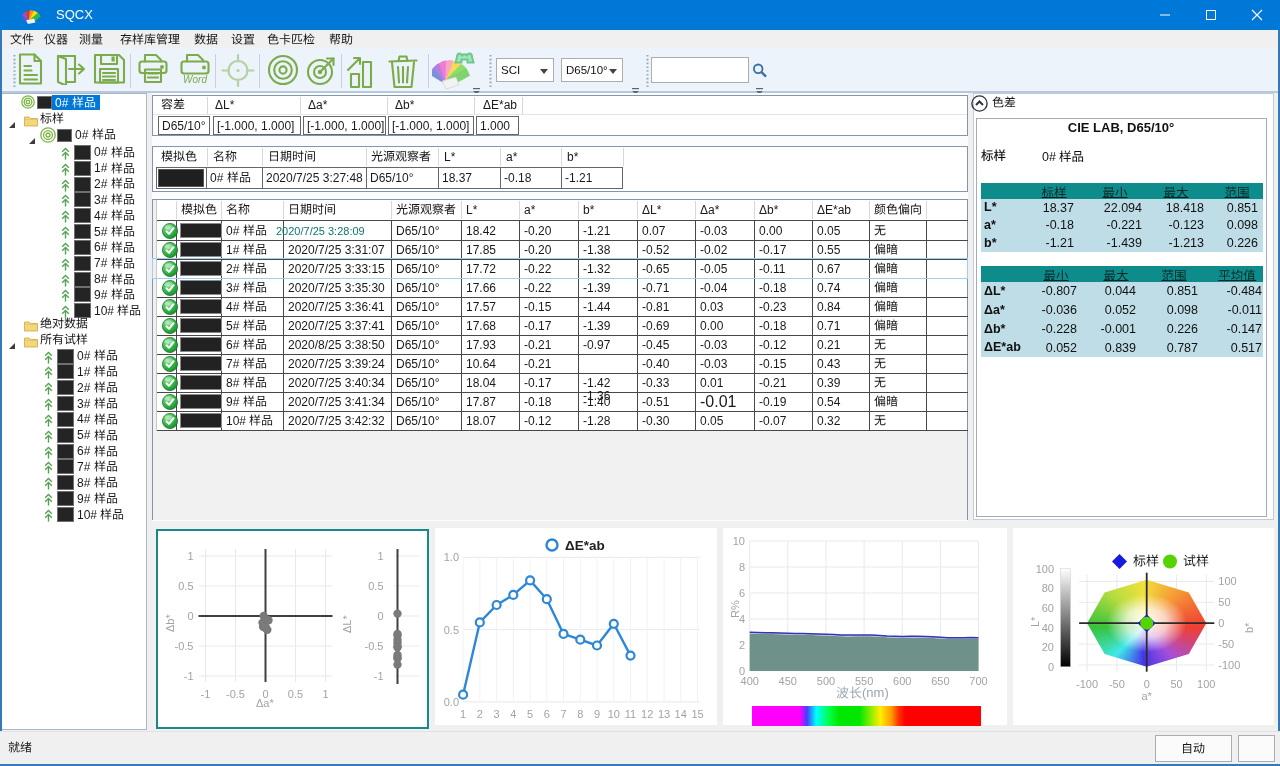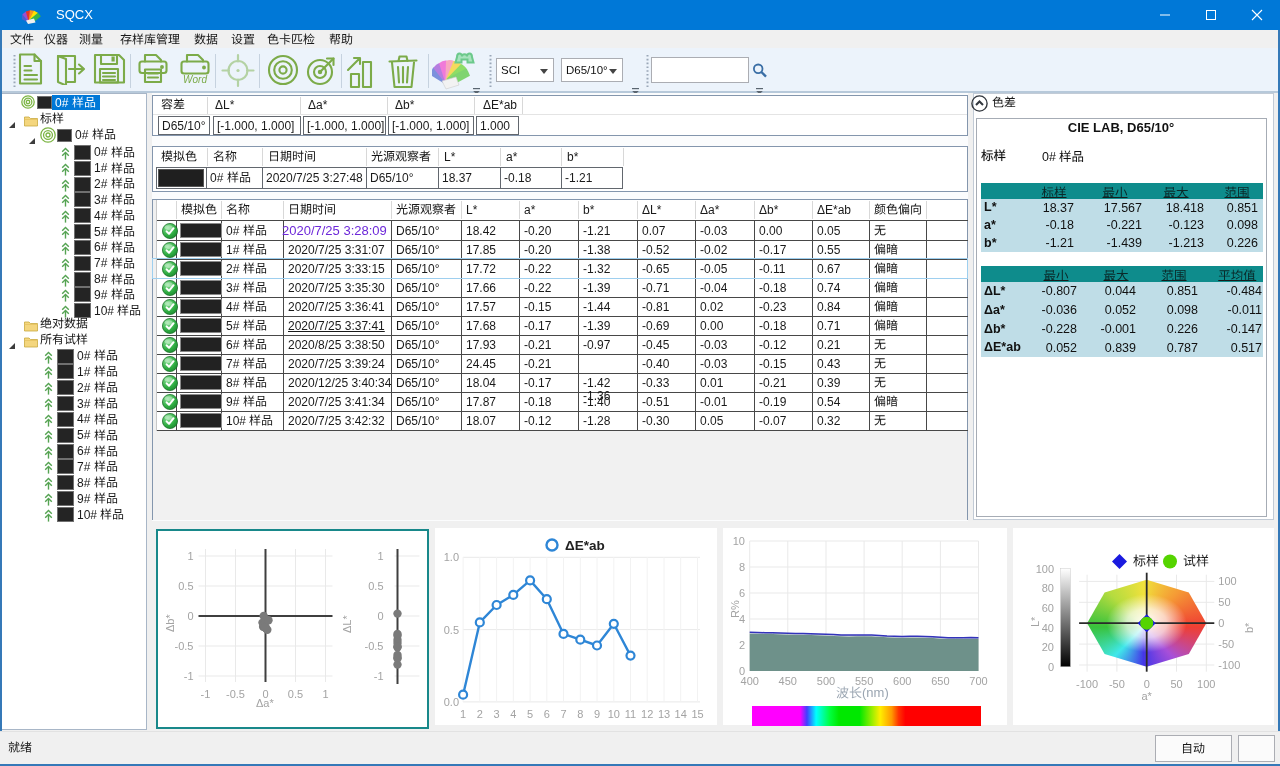--- a/index.html
+++ b/index.html
@@ -732,21 +732,21 @@
       </defs>
       <circle cx="8" cy="8" r="7.6" fill="url(#ckg)" stroke="#11691f" stroke-width="0.7"></circle>
       <ellipse cx="6.7" cy="4.6" rx="4" ry="2.4" fill="#ffffff" opacity="0.35"></ellipse>
       <path d="M4.6 8.4 L7 10.8 L11.6 5.2" stroke="#fff" stroke-width="2" fill="none" stroke-linecap="round" stroke-linejoin="round"></path>
     </svg></div>
 <div style="position:absolute;left:180px;top:223.0px;width:42px;height:15px;background:#222222;border:1px solid #8a8a8a;"></div>
 <div style="position:absolute;left:226px;top:221.5px;height:18px;line-height:18px;font-size:12px;color:#1a1a1a;white-space:nowrap;"><span>0# </span><svg class="cj" width="24" height="13.9" viewBox="0 -880 2000 1160" fill="#1a1a1a">
       <use href="#c6837" x="0"></use>
       <use href="#c54c1" x="1000"></use>
     </svg></div>
-<div style="position:absolute;left:282px;top:221.5px;height:18px;line-height:18px;font-size:13px;color:#6d28d9;white-space:nowrap;"><span>2020/7/25 3:28:09</span></div>
+<div style="position:absolute;left:276px;top:221.5px;height:18px;line-height:18px;font-size:11px;color:#0f766e;white-space:nowrap;"><span>2020/7/25 3:28:09</span></div>
 <div style="position:absolute;left:396px;top:221.5px;height:18px;line-height:18px;font-size:12px;color:#1a1a1a;white-space:nowrap;"><span>D65/10°</span></div>
 <div style="position:absolute;left:466px;top:221.5px;height:18px;line-height:18px;font-size:12px;color:#1a1a1a;white-space:nowrap;"><span>18.42</span></div>
 <div style="position:absolute;left:524px;top:221.5px;height:18px;line-height:18px;font-size:12px;color:#1a1a1a;white-space:nowrap;"><span>-0.20</span></div>
 <div style="position:absolute;left:583px;top:221.5px;height:18px;line-height:18px;font-size:12px;color:#1a1a1a;white-space:nowrap;"><span>-1.21</span></div>
 <div style="position:absolute;left:642px;top:221.5px;height:18px;line-height:18px;font-size:12px;color:#1a1a1a;white-space:nowrap;"><span>0.07</span></div>
 <div style="position:absolute;left:700px;top:221.5px;height:18px;line-height:18px;font-size:12px;color:#1a1a1a;white-space:nowrap;"><span>-0.03</span></div>
 <div style="position:absolute;left:759px;top:221.5px;height:18px;line-height:18px;font-size:12px;color:#1a1a1a;white-space:nowrap;"><span>0.00</span></div>
 <div style="position:absolute;left:817px;top:221.5px;height:18px;line-height:18px;font-size:12px;color:#1a1a1a;white-space:nowrap;"><span>0.05</span></div>
 <div style="position:absolute;left:874px;top:221.5px;height:18px;line-height:18px;font-size:12px;color:#1a1a1a;white-space:nowrap;"><svg class="cj" width="12" height="13.9" viewBox="0 -880 1000 1160" fill="#1a1a1a">
       <use href="#c65e0" x="0"></use>
@@ -857,21 +857,21 @@
 <div style="position:absolute;left:226px;top:297.5px;height:18px;line-height:18px;font-size:12px;color:#1a1a1a;white-space:nowrap;"><span>4# </span><svg class="cj" width="24" height="13.9" viewBox="0 -880 2000 1160" fill="#1a1a1a">
       <use href="#c6837" x="0"></use>
       <use href="#c54c1" x="1000"></use>
     </svg></div>
 <div style="position:absolute;left:288px;top:297.5px;height:18px;line-height:18px;font-size:12px;color:#1a1a1a;white-space:nowrap;"><span>2020/7/25 3:36:41</span></div>
 <div style="position:absolute;left:396px;top:297.5px;height:18px;line-height:18px;font-size:12px;color:#1a1a1a;white-space:nowrap;"><span>D65/10°</span></div>
 <div style="position:absolute;left:466px;top:297.5px;height:18px;line-height:18px;font-size:12px;color:#1a1a1a;white-space:nowrap;"><span>17.57</span></div>
 <div style="position:absolute;left:524px;top:297.5px;height:18px;line-height:18px;font-size:12px;color:#1a1a1a;white-space:nowrap;"><span>-0.15</span></div>
 <div style="position:absolute;left:583px;top:297.5px;height:18px;line-height:18px;font-size:12px;color:#1a1a1a;white-space:nowrap;"><span>-1.44</span></div>
 <div style="position:absolute;left:642px;top:297.5px;height:18px;line-height:18px;font-size:12px;color:#1a1a1a;white-space:nowrap;"><span>-0.81</span></div>
-<div style="position:absolute;left:700px;top:297.5px;height:18px;line-height:18px;font-size:12px;color:#1a1a1a;white-space:nowrap;"><span>0.02</span></div>
+<div style="position:absolute;left:700px;top:297.5px;height:18px;line-height:18px;font-size:12px;color:#1a1a1a;white-space:nowrap;"><span>0.03</span></div>
 <div style="position:absolute;left:759px;top:297.5px;height:18px;line-height:18px;font-size:12px;color:#1a1a1a;white-space:nowrap;"><span>-0.23</span></div>
 <div style="position:absolute;left:817px;top:297.5px;height:18px;line-height:18px;font-size:12px;color:#1a1a1a;white-space:nowrap;"><span>0.84</span></div>
 <div style="position:absolute;left:874px;top:297.5px;height:18px;line-height:18px;font-size:12px;color:#1a1a1a;white-space:nowrap;"><svg class="cj" width="24" height="13.9" viewBox="0 -880 2000 1160" fill="#1a1a1a">
       <use href="#c504f" x="0"></use>
       <use href="#c6697" x="1000"></use>
     </svg></div>
 <div style="position:absolute;left:162px;top:317.5px;width:16px;height:16px;"><svg width="16" height="16" viewBox="0 0 16 16">
       <defs>
         <radialGradient id="ckg" cx="0.35" cy="0.3" r="0.9">
           <stop offset="0" stop-color="#8fe39a"></stop>
@@ -881,21 +881,21 @@
       </defs>
       <circle cx="8" cy="8" r="7.6" fill="url(#ckg)" stroke="#11691f" stroke-width="0.7"></circle>
       <ellipse cx="6.7" cy="4.6" rx="4" ry="2.4" fill="#ffffff" opacity="0.35"></ellipse>
       <path d="M4.6 8.4 L7 10.8 L11.6 5.2" stroke="#fff" stroke-width="2" fill="none" stroke-linecap="round" stroke-linejoin="round"></path>
     </svg></div>
 <div style="position:absolute;left:180px;top:318.0px;width:42px;height:15px;background:#222222;border:1px solid #8a8a8a;"></div>
 <div style="position:absolute;left:226px;top:316.5px;height:18px;line-height:18px;font-size:12px;color:#1a1a1a;white-space:nowrap;"><span>5# </span><svg class="cj" width="24" height="13.9" viewBox="0 -880 2000 1160" fill="#1a1a1a">
       <use href="#c6837" x="0"></use>
       <use href="#c54c1" x="1000"></use>
     </svg></div>
-<div style="position:absolute;left:288px;top:316.5px;height:18px;line-height:18px;font-size:12px;color:#1a1a1a;white-space:nowrap;text-decoration:underline;"><span>2020/7/25 3:37:41</span></div>
+<div style="position:absolute;left:288px;top:316.5px;height:18px;line-height:18px;font-size:12px;color:#1a1a1a;white-space:nowrap;"><span>2020/7/25 3:37:41</span></div>
 <div style="position:absolute;left:396px;top:316.5px;height:18px;line-height:18px;font-size:12px;color:#1a1a1a;white-space:nowrap;"><span>D65/10°</span></div>
 <div style="position:absolute;left:466px;top:316.5px;height:18px;line-height:18px;font-size:12px;color:#1a1a1a;white-space:nowrap;"><span>17.68</span></div>
 <div style="position:absolute;left:524px;top:316.5px;height:18px;line-height:18px;font-size:12px;color:#1a1a1a;white-space:nowrap;"><span>-0.17</span></div>
 <div style="position:absolute;left:583px;top:316.5px;height:18px;line-height:18px;font-size:12px;color:#1a1a1a;white-space:nowrap;"><span>-1.39</span></div>
 <div style="position:absolute;left:642px;top:316.5px;height:18px;line-height:18px;font-size:12px;color:#1a1a1a;white-space:nowrap;"><span>-0.69</span></div>
 <div style="position:absolute;left:700px;top:316.5px;height:18px;line-height:18px;font-size:12px;color:#1a1a1a;white-space:nowrap;"><span>0.00</span></div>
 <div style="position:absolute;left:759px;top:316.5px;height:18px;line-height:18px;font-size:12px;color:#1a1a1a;white-space:nowrap;"><span>-0.18</span></div>
 <div style="position:absolute;left:817px;top:316.5px;height:18px;line-height:18px;font-size:12px;color:#1a1a1a;white-space:nowrap;"><span>0.71</span></div>
 <div style="position:absolute;left:874px;top:316.5px;height:18px;line-height:18px;font-size:12px;color:#1a1a1a;white-space:nowrap;"><svg class="cj" width="24" height="13.9" viewBox="0 -880 2000 1160" fill="#1a1a1a">
       <use href="#c504f" x="0"></use>
@@ -942,21 +942,21 @@
       <ellipse cx="6.7" cy="4.6" rx="4" ry="2.4" fill="#ffffff" opacity="0.35"></ellipse>
       <path d="M4.6 8.4 L7 10.8 L11.6 5.2" stroke="#fff" stroke-width="2" fill="none" stroke-linecap="round" stroke-linejoin="round"></path>
     </svg></div>
 <div style="position:absolute;left:180px;top:356.0px;width:42px;height:15px;background:#222222;border:1px solid #8a8a8a;"></div>
 <div style="position:absolute;left:226px;top:354.5px;height:18px;line-height:18px;font-size:12px;color:#1a1a1a;white-space:nowrap;"><span>7# </span><svg class="cj" width="24" height="13.9" viewBox="0 -880 2000 1160" fill="#1a1a1a">
       <use href="#c6837" x="0"></use>
       <use href="#c54c1" x="1000"></use>
     </svg></div>
 <div style="position:absolute;left:288px;top:354.5px;height:18px;line-height:18px;font-size:12px;color:#1a1a1a;white-space:nowrap;"><span>2020/7/25 3:39:24</span></div>
 <div style="position:absolute;left:396px;top:354.5px;height:18px;line-height:18px;font-size:12px;color:#1a1a1a;white-space:nowrap;"><span>D65/10°</span></div>
-<div style="position:absolute;left:466px;top:354.5px;height:18px;line-height:18px;font-size:12px;color:#1a1a1a;white-space:nowrap;"><span>24.45</span></div>
+<div style="position:absolute;left:466px;top:354.5px;height:18px;line-height:18px;font-size:12px;color:#1a1a1a;white-space:nowrap;"><span>10.64</span></div>
 <div style="position:absolute;left:524px;top:354.5px;height:18px;line-height:18px;font-size:12px;color:#1a1a1a;white-space:nowrap;"><span>-0.21</span></div>
 <div style="position:absolute;left:583px;top:354.5px;height:18px;line-height:18px;font-size:12px;color:#1a1a1a;white-space:nowrap;margin-top:32px;"><span>-1.36</span></div>
 <div style="position:absolute;left:642px;top:354.5px;height:18px;line-height:18px;font-size:12px;color:#1a1a1a;white-space:nowrap;"><span>-0.40</span></div>
 <div style="position:absolute;left:700px;top:354.5px;height:18px;line-height:18px;font-size:12px;color:#1a1a1a;white-space:nowrap;"><span>-0.03</span></div>
 <div style="position:absolute;left:759px;top:354.5px;height:18px;line-height:18px;font-size:12px;color:#1a1a1a;white-space:nowrap;"><span>-0.15</span></div>
 <div style="position:absolute;left:817px;top:354.5px;height:18px;line-height:18px;font-size:12px;color:#1a1a1a;white-space:nowrap;"><span>0.43</span></div>
 <div style="position:absolute;left:874px;top:354.5px;height:18px;line-height:18px;font-size:12px;color:#1a1a1a;white-space:nowrap;"><svg class="cj" width="12" height="13.9" viewBox="0 -880 1000 1160" fill="#1a1a1a">
       <use href="#c65e0" x="0"></use>
     </svg></div>
 <div style="position:absolute;left:162px;top:374.5px;width:16px;height:16px;"><svg width="16" height="16" viewBox="0 0 16 16">
@@ -969,21 +969,21 @@
       </defs>
       <circle cx="8" cy="8" r="7.6" fill="url(#ckg)" stroke="#11691f" stroke-width="0.7"></circle>
       <ellipse cx="6.7" cy="4.6" rx="4" ry="2.4" fill="#ffffff" opacity="0.35"></ellipse>
       <path d="M4.6 8.4 L7 10.8 L11.6 5.2" stroke="#fff" stroke-width="2" fill="none" stroke-linecap="round" stroke-linejoin="round"></path>
     </svg></div>
 <div style="position:absolute;left:180px;top:375.0px;width:42px;height:15px;background:#222222;border:1px solid #8a8a8a;"></div>
 <div style="position:absolute;left:226px;top:373.5px;height:18px;line-height:18px;font-size:12px;color:#1a1a1a;white-space:nowrap;"><span>8# </span><svg class="cj" width="24" height="13.9" viewBox="0 -880 2000 1160" fill="#1a1a1a">
       <use href="#c6837" x="0"></use>
       <use href="#c54c1" x="1000"></use>
     </svg></div>
-<div style="position:absolute;left:288px;top:373.5px;height:18px;line-height:18px;font-size:12px;color:#1a1a1a;white-space:nowrap;"><span>2020/12/25 3:40:34</span></div>
+<div style="position:absolute;left:288px;top:373.5px;height:18px;line-height:18px;font-size:12px;color:#1a1a1a;white-space:nowrap;"><span>2020/7/25 3:40:34</span></div>
 <div style="position:absolute;left:396px;top:373.5px;height:18px;line-height:18px;font-size:12px;color:#1a1a1a;white-space:nowrap;"><span>D65/10°</span></div>
 <div style="position:absolute;left:466px;top:373.5px;height:18px;line-height:18px;font-size:12px;color:#1a1a1a;white-space:nowrap;"><span>18.04</span></div>
 <div style="position:absolute;left:524px;top:373.5px;height:18px;line-height:18px;font-size:12px;color:#1a1a1a;white-space:nowrap;"><span>-0.17</span></div>
 <div style="position:absolute;left:583px;top:373.5px;height:18px;line-height:18px;font-size:12px;color:#1a1a1a;white-space:nowrap;"><span>-1.42</span></div>
 <div style="position:absolute;left:642px;top:373.5px;height:18px;line-height:18px;font-size:12px;color:#1a1a1a;white-space:nowrap;"><span>-0.33</span></div>
 <div style="position:absolute;left:700px;top:373.5px;height:18px;line-height:18px;font-size:12px;color:#1a1a1a;white-space:nowrap;"><span>0.01</span></div>
 <div style="position:absolute;left:759px;top:373.5px;height:18px;line-height:18px;font-size:12px;color:#1a1a1a;white-space:nowrap;"><span>-0.21</span></div>
 <div style="position:absolute;left:817px;top:373.5px;height:18px;line-height:18px;font-size:12px;color:#1a1a1a;white-space:nowrap;"><span>0.39</span></div>
 <div style="position:absolute;left:874px;top:373.5px;height:18px;line-height:18px;font-size:12px;color:#1a1a1a;white-space:nowrap;"><svg class="cj" width="12" height="13.9" viewBox="0 -880 1000 1160" fill="#1a1a1a">
       <use href="#c65e0" x="0"></use>
@@ -1004,21 +1004,21 @@
 <div style="position:absolute;left:226px;top:392.5px;height:18px;line-height:18px;font-size:12px;color:#1a1a1a;white-space:nowrap;"><span>9# </span><svg class="cj" width="24" height="13.9" viewBox="0 -880 2000 1160" fill="#1a1a1a">
       <use href="#c6837" x="0"></use>
       <use href="#c54c1" x="1000"></use>
     </svg></div>
 <div style="position:absolute;left:288px;top:392.5px;height:18px;line-height:18px;font-size:12px;color:#1a1a1a;white-space:nowrap;"><span>2020/7/25 3:41:34</span></div>
 <div style="position:absolute;left:396px;top:392.5px;height:18px;line-height:18px;font-size:12px;color:#1a1a1a;white-space:nowrap;"><span>D65/10°</span></div>
 <div style="position:absolute;left:466px;top:392.5px;height:18px;line-height:18px;font-size:12px;color:#1a1a1a;white-space:nowrap;"><span>17.87</span></div>
 <div style="position:absolute;left:524px;top:392.5px;height:18px;line-height:18px;font-size:12px;color:#1a1a1a;white-space:nowrap;"><span>-0.18</span></div>
 <div style="position:absolute;left:583px;top:392.5px;height:18px;line-height:18px;font-size:12px;color:#1a1a1a;white-space:nowrap;"><span>-1.40</span></div>
 <div style="position:absolute;left:642px;top:392.5px;height:18px;line-height:18px;font-size:12px;color:#1a1a1a;white-space:nowrap;"><span>-0.51</span></div>
-<div style="position:absolute;left:700px;top:392.5px;height:18px;line-height:18px;font-size:12px;color:#1a1a1a;white-space:nowrap;"><span>-0.01</span></div>
+<div style="position:absolute;left:700px;top:392.5px;height:18px;line-height:18px;font-size:16px;color:#1a1a1a;white-space:nowrap;"><span>-0.01</span></div>
 <div style="position:absolute;left:759px;top:392.5px;height:18px;line-height:18px;font-size:12px;color:#1a1a1a;white-space:nowrap;"><span>-0.19</span></div>
 <div style="position:absolute;left:817px;top:392.5px;height:18px;line-height:18px;font-size:12px;color:#1a1a1a;white-space:nowrap;"><span>0.54</span></div>
 <div style="position:absolute;left:874px;top:392.5px;height:18px;line-height:18px;font-size:12px;color:#1a1a1a;white-space:nowrap;"><svg class="cj" width="24" height="13.9" viewBox="0 -880 2000 1160" fill="#1a1a1a">
       <use href="#c504f" x="0"></use>
       <use href="#c6697" x="1000"></use>
     </svg></div>
 <div style="position:absolute;left:162px;top:412.5px;width:16px;height:16px;"><svg width="16" height="16" viewBox="0 0 16 16">
       <defs>
         <radialGradient id="ckg" cx="0.35" cy="0.3" r="0.9">
           <stop offset="0" stop-color="#8fe39a"></stop>
@@ -1081,21 +1081,21 @@
 <div style="position:absolute;left:1176px;top:184px;transform:translateX(-50%);border-bottom:1px solid #1a1a1a;line-height:13px;height:14px"><svg class="cj" width="25.0" height="14.5" viewBox="0 -880 2000 1160" fill="#0a2a2a">
       <use href="#c6700" x="0"></use>
       <use href="#c5927" x="1000"></use>
     </svg></div>
 <div style="position:absolute;left:1237px;top:184px;transform:translateX(-50%);border-bottom:1px solid #1a1a1a;line-height:13px;height:14px"><svg class="cj" width="25.0" height="14.5" viewBox="0 -880 2000 1160" fill="#0a2a2a">
       <use href="#c8303" x="0"></use>
       <use href="#c56f4" x="1000"></use>
     </svg></div>
 <div style="position:absolute;left:984px;top:198.3px;height:19px;line-height:19px;font-size:12.5px;color:#111;white-space:nowrap;font-weight:bold;"><span>L*</span></div>
 <div style="position:absolute;right:206px;top:198.8px;height:18px;line-height:18px;font-size:12.5px;color:#111">18.37</div>
-<div style="position:absolute;right:138px;top:198.8px;height:18px;line-height:18px;font-size:12.5px;color:#111">17.567</div>
+<div style="position:absolute;right:138px;top:198.8px;height:18px;line-height:18px;font-size:12.5px;color:#111">22.094</div>
 <div style="position:absolute;right:76px;top:198.8px;height:18px;line-height:18px;font-size:12.5px;color:#111">18.418</div>
 <div style="position:absolute;right:22px;top:198.8px;height:18px;line-height:18px;font-size:12.5px;color:#111">0.851</div>
 <div style="position:absolute;left:984px;top:215.9px;height:19px;line-height:19px;font-size:12.5px;color:#111;white-space:nowrap;font-weight:bold;"><span>a*</span></div>
 <div style="position:absolute;right:206px;top:216.4px;height:18px;line-height:18px;font-size:12.5px;color:#111">-0.18</div>
 <div style="position:absolute;right:138px;top:216.4px;height:18px;line-height:18px;font-size:12.5px;color:#111">-0.221</div>
 <div style="position:absolute;right:76px;top:216.4px;height:18px;line-height:18px;font-size:12.5px;color:#111">-0.123</div>
 <div style="position:absolute;right:22px;top:216.4px;height:18px;line-height:18px;font-size:12.5px;color:#111">0.098</div>
 <div style="position:absolute;left:984px;top:233.5px;height:19px;line-height:19px;font-size:12.5px;color:#111;white-space:nowrap;font-weight:bold;"><span>b*</span></div>
 <div style="position:absolute;right:206px;top:234.0px;height:18px;line-height:18px;font-size:12.5px;color:#111">-1.21</div>
 <div style="position:absolute;right:138px;top:234.0px;height:18px;line-height:18px;font-size:12.5px;color:#111">-1.439</div>

